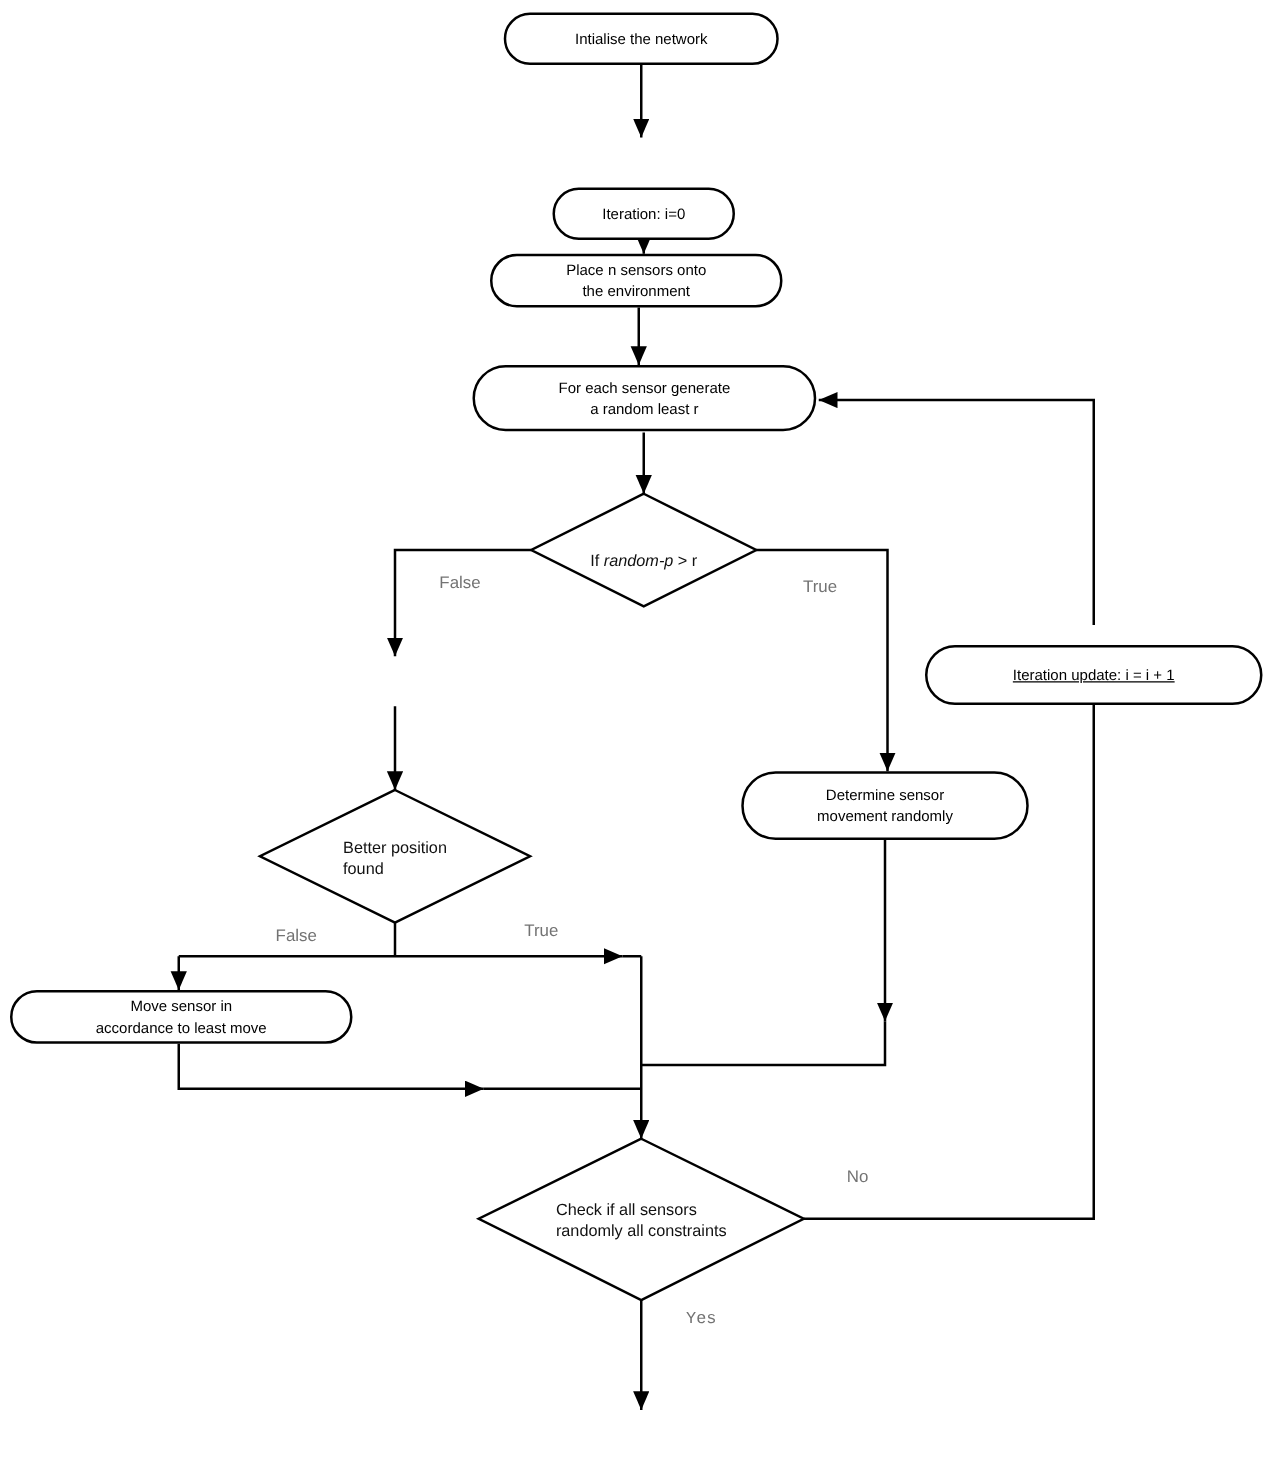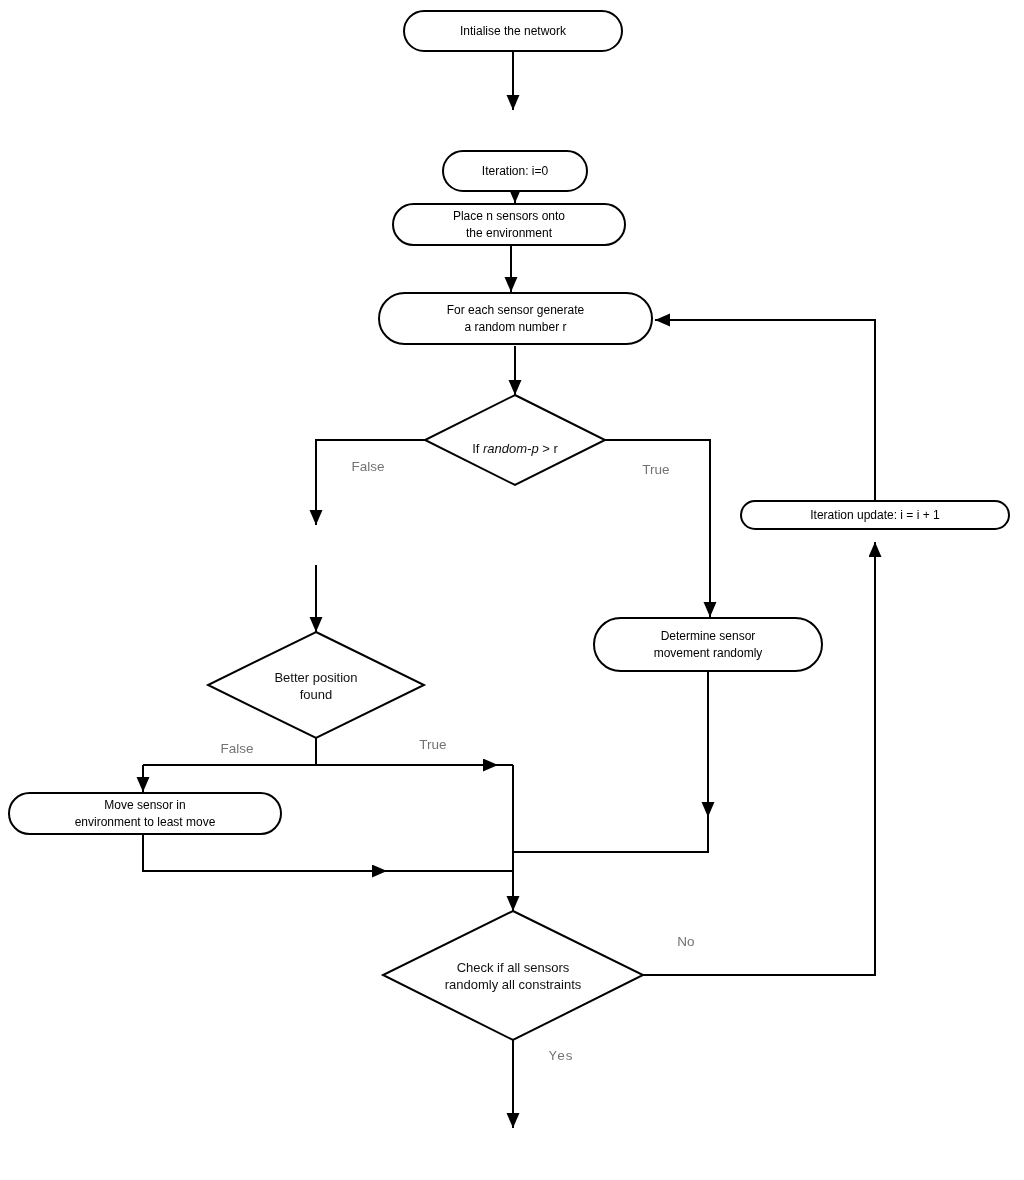--- a/index.html
+++ b/index.html
@@ -33,21 +33,21 @@
     font-size: 12px;
     line-height: 17px;
   }
   .node-label {
     white-space: pre-line;
     padding: 0 10px;
   }
   .diamond-label {
     position: absolute;
     transform: translate(-50%, -50%);
-    text-align: center;
+    text-align: left;
     color: #111111;
     font-size: 13px;
     line-height: 17px;
     white-space: pre-line;
   }
   .edge-label {
     position: absolute;
     transform: translate(-50%, -50%);
     color: #737373;
     font-size: 13.5px;
@@ -106,35 +106,35 @@
     <span class="node-label">Iteration: i=0</span>
   </div>
 
   <div class="node" style="left:392px; top:203px; width:234px; height:43px;">
     <span class="node-label">Place n sensors onto
 the environment</span>
   </div>
 
   <div class="node" style="left:378px; top:292px; width:275px; height:53px;">
     <span class="node-label">For each sensor generate
-a random number r</span>
+a random least r</span>
   </div>
 
 
   <div class="node" style="left:8px; top:792px; width:274px; height:43px;">
     <span class="node-label">Move sensor in
-environment to least move</span>
+accordance to least move</span>
   </div>
 
   <div class="node" style="left:593px; top:617px; width:230px; height:55px;">
     <span class="node-label">Determine sensor
 movement randomly</span>
   </div>
 
-  <div class="node" style="left:740px; top:500px; width:270px; height:30px;">
+  <div class="node" style="left:740px; top:516px; width:270px; height:48px;text-decoration:underline;">
     <span class="node-label">Iteration update: i = i + 1</span>
   </div>
 
   <div class="node" style="left:457px; top:1184px; width:116px; height:45px;">
     <span class="node-label">Terminate</span>
   </div>
 
   <div class="diamond-label" style="left:515px; top:440px;">
     <span>If </span><span class="italic">random-p</span><span> &gt; r</span>
   </div>

